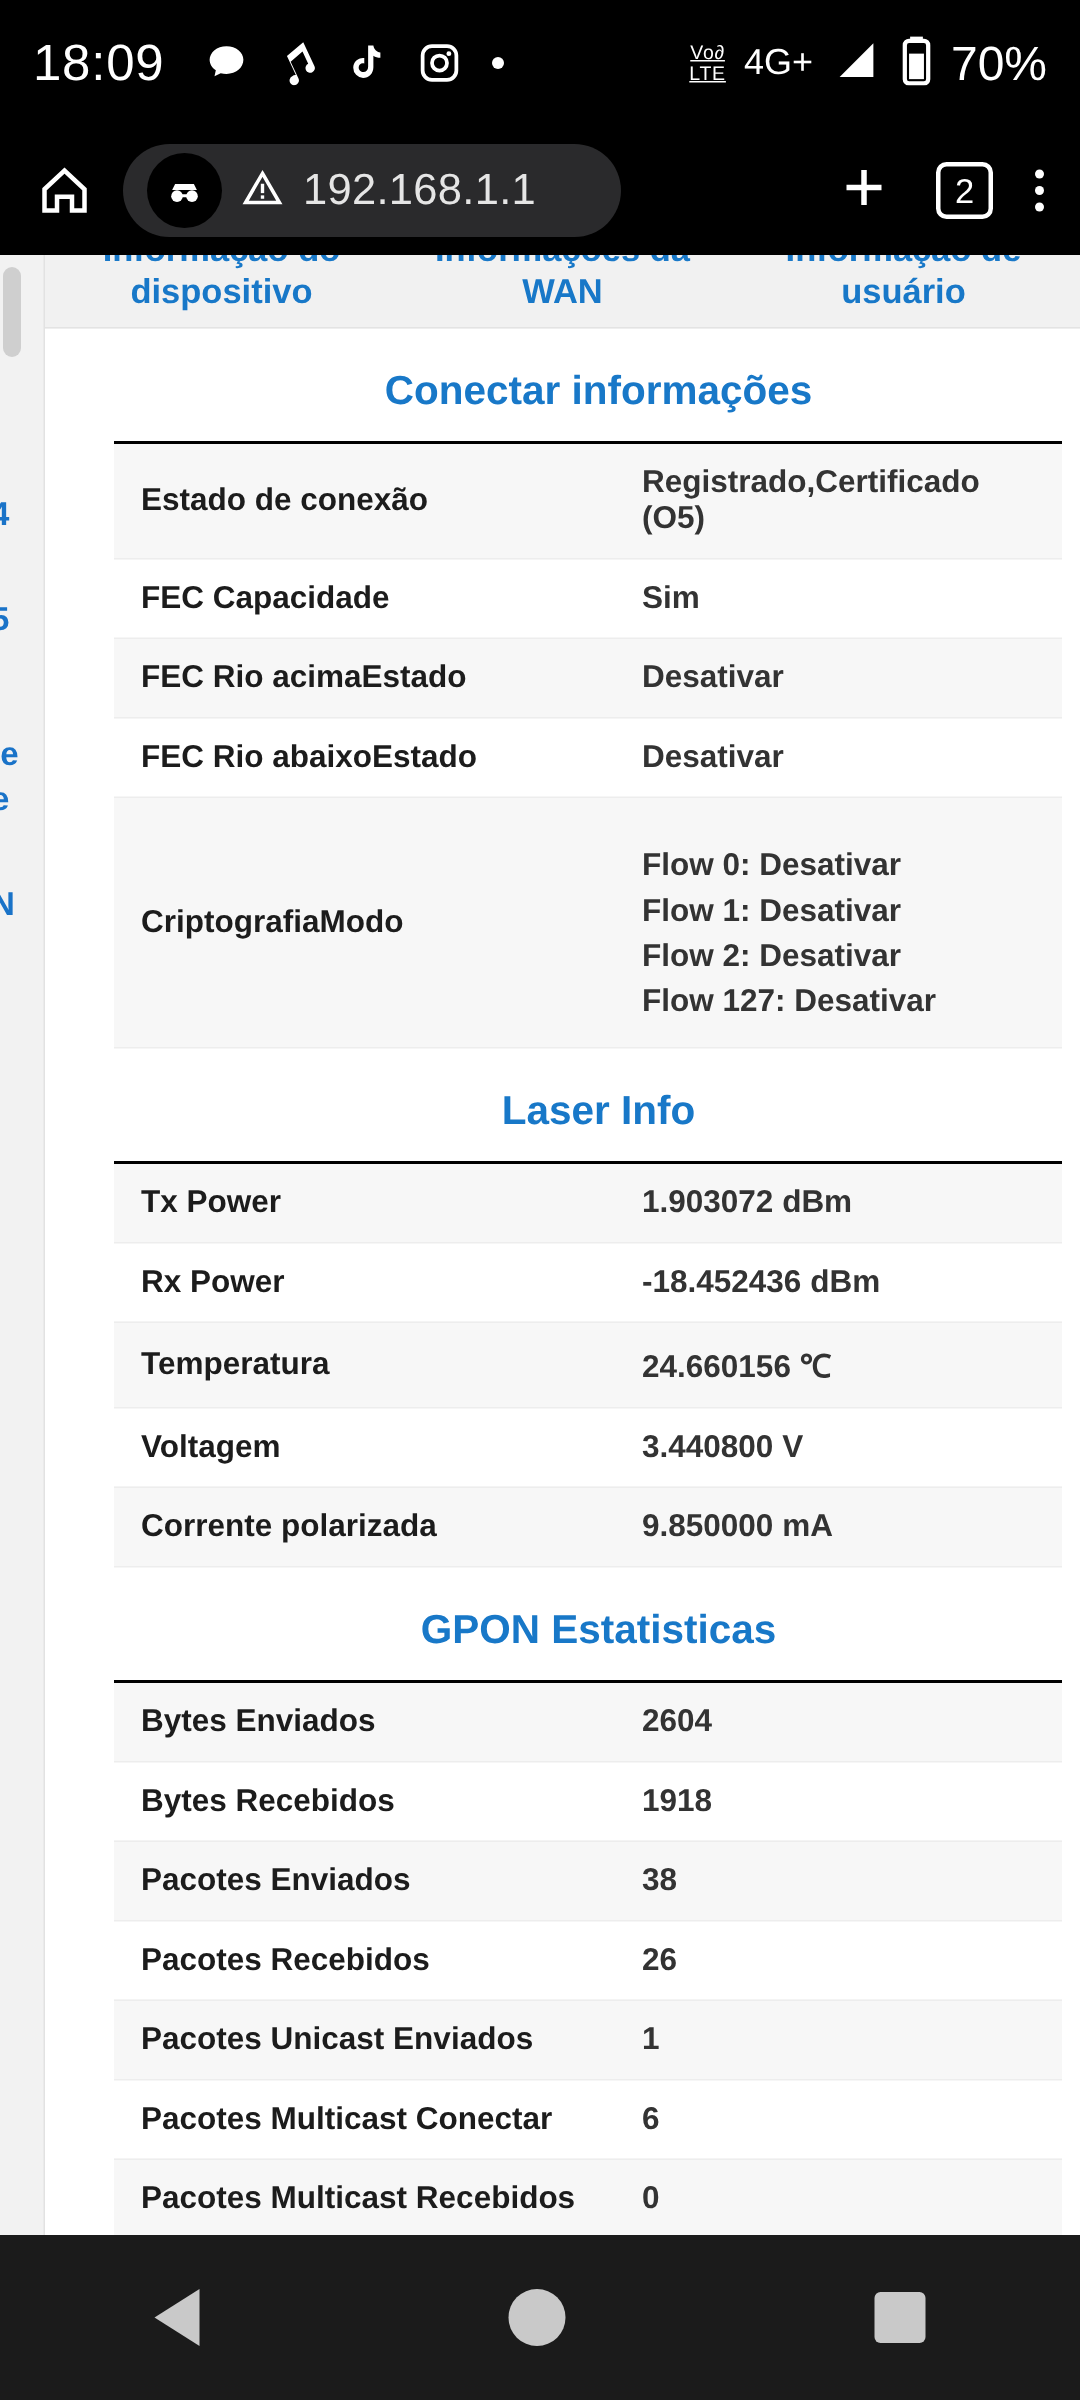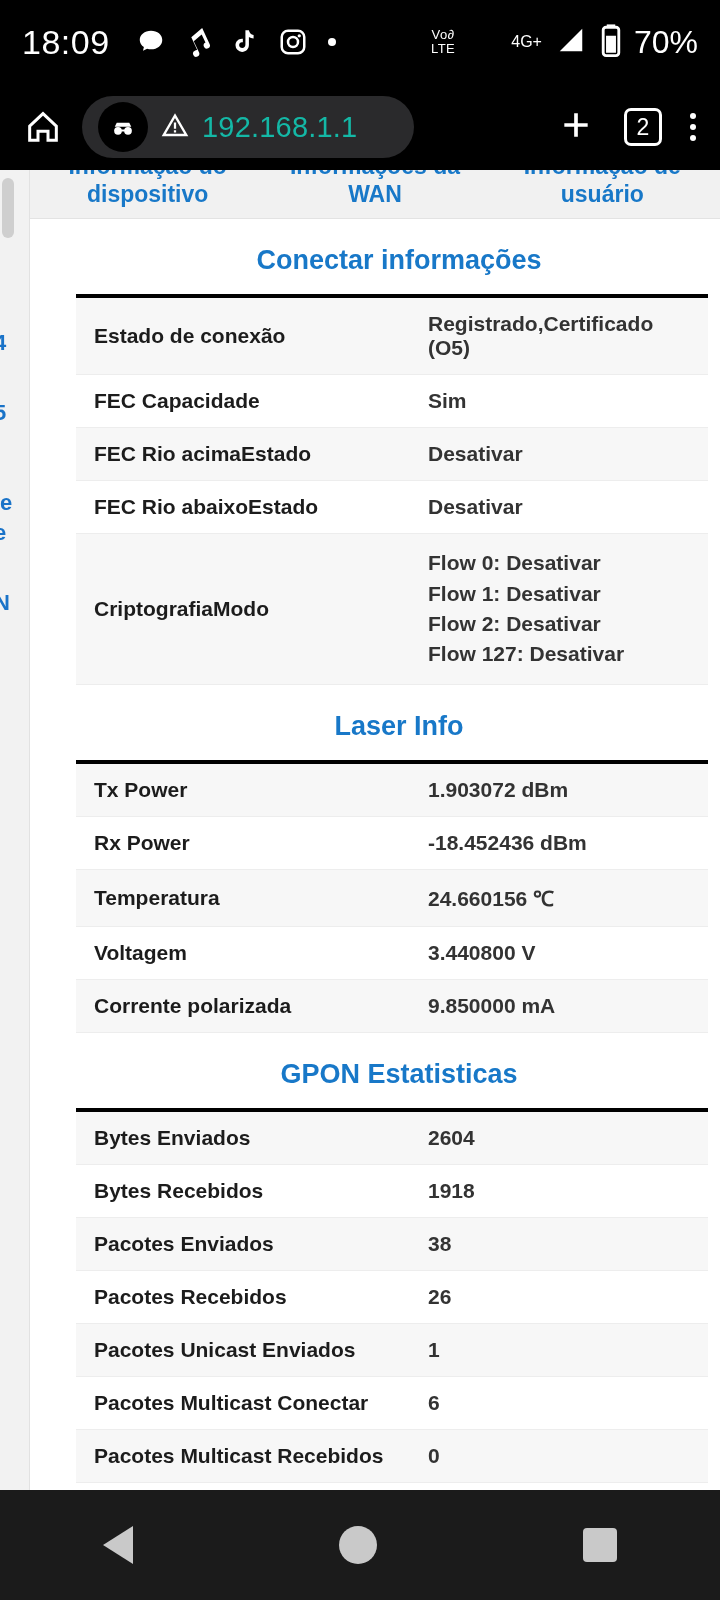--- a/index.html
+++ b/index.html
@@ -45,22 +45,23 @@
     margin-left: auto;
     display: flex;
     align-items: center;
     gap: 12px;
   }
   .volte {
     font-size: 13px;
     line-height: 1.05;
     text-align: center;
     letter-spacing: 0.5px;
-  }
-  .net-label { font-size: 16px; margin-left: 44px; }
+    text-decoration: underline;
+  }
+  .net-label { font-size: 24px; }
   .batt-pct { font-size: 32px; letter-spacing: 0px; }
 
   
   .browserbar {
     height: 86px;
     background: #000;
     display: flex;
     align-items: center;
     padding: 0 20px;
     gap: 16px;
@@ -79,21 +80,21 @@
     gap: 12px;
   }
   .incognito-circle {
     width: 50px; height: 50px;
     border-radius: 50%;
     background: #000;
     display: flex; align-items: center; justify-content: center;
     flex: 0 0 auto;
   }
   .url-text {
-    color: #14b8a6;
+    color: #e5e5e5;
     font-size: 29px;
     letter-spacing: 0.2px;
     white-space: nowrap;
   }
   .tb-right { margin-left: auto; display: flex; align-items: center; gap: 28px; padding-right: 4px;}
   .tabcount {
     width: 38px; height: 38px;
     border: 3px solid #fff;
     border-radius: 7px;
     color: #fff;
@@ -167,21 +168,21 @@
     font-weight: 700;
     padding: 26px 0 18px 48px;
     text-align: center;
   }
 
   table.info {
     width: 632px;
     margin-left: 46px;
     border-collapse: collapse;
     table-layout: fixed;
-    border-top: 4px solid #000000;
+    border-top: 2px solid #000000;
   }
   table.info tr { border-bottom: 1px solid #ededed; }
   table.info td {
     padding: 14px 12px;
     font-size: 21px;
     color: #2b2b2b;
     vertical-align: middle;
   }
   table.info td.k {
     width: 338px;
@@ -189,21 +190,21 @@
     color: #1c1c1c;
     padding-left: 18px;
   }
   table.info td.v {
     color: #333;
     font-weight: 700;
     padding-left: 14px;
   }
   table.info tr:nth-child(odd) { background: #f7f7f7; }
   table.info tr:nth-child(even) { background: #ffffff; }
-  .v .multi { line-height: 1.45; }
+  .v .multi { line-height: 1.45; margin-top: 16px; }
 
   
   .navbar {
     height: 110px;
     background: #1b1b1b;
     display: flex;
     align-items: center;
     justify-content: space-around;
     flex: 0 0 auto;
   }

